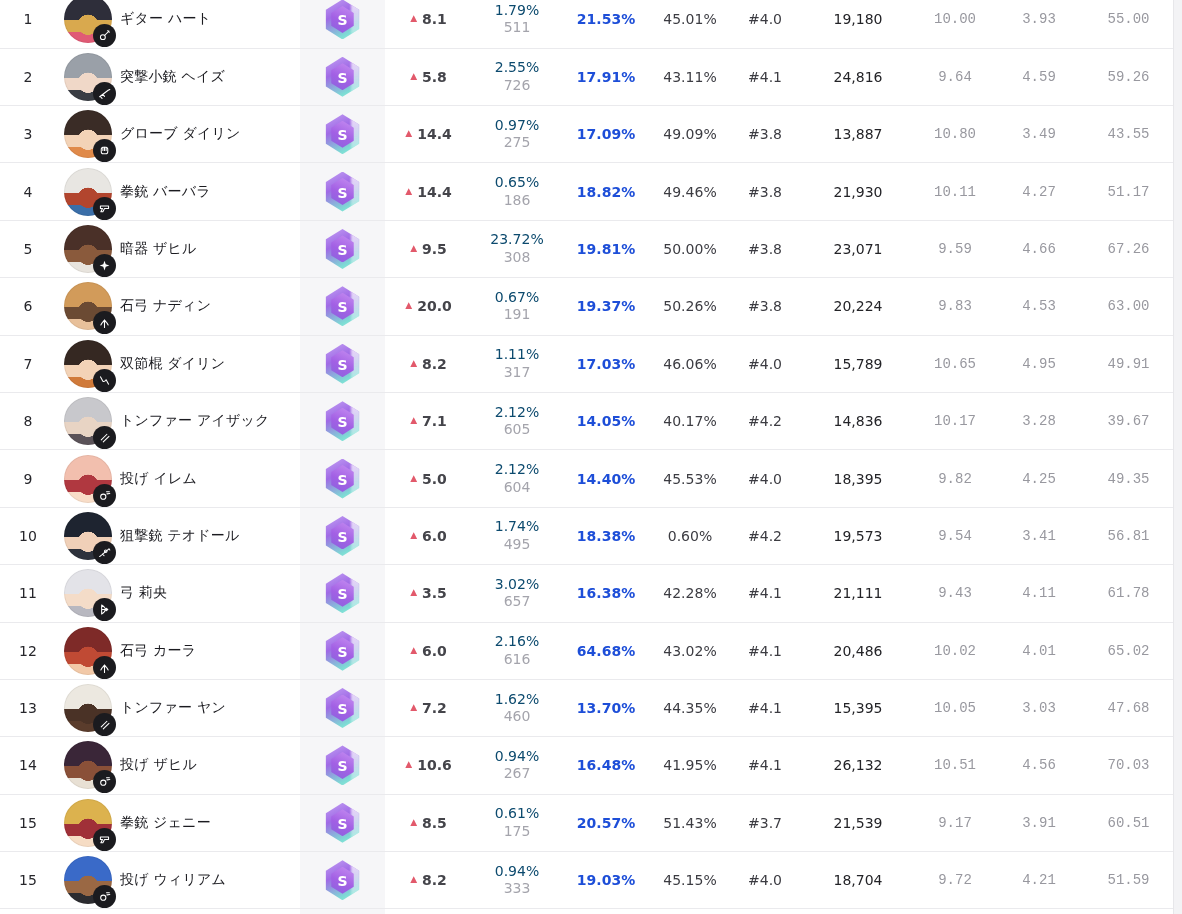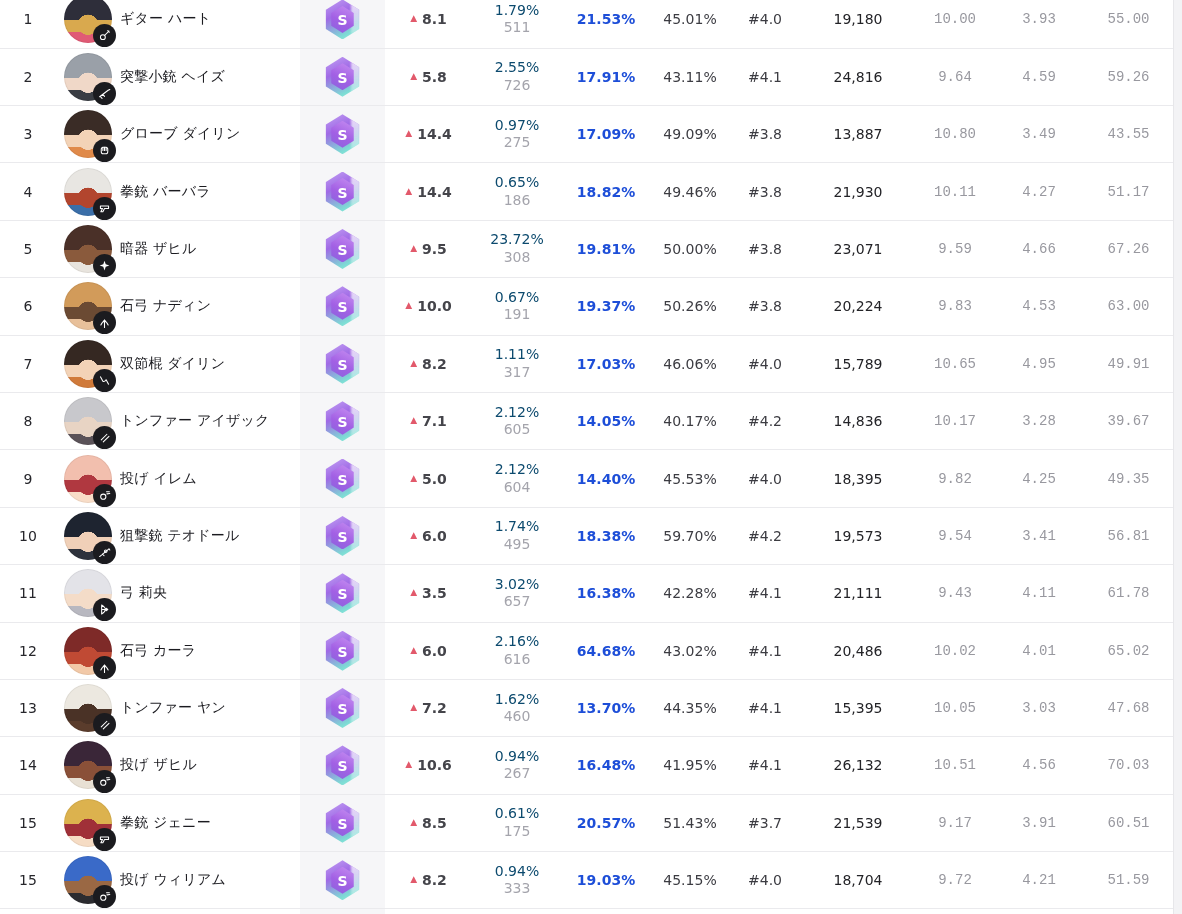--- a/index.html
+++ b/index.html
@@ -266,21 +266,21 @@
     <div class="cell name-cell">石弓 ナディン</div>
     <div class="cell badge-cell">
       <div class="tier-badge">
         <div class="tier-inner">
           <span class="tier-letter">S</span>
         </div>
       </div>
     </div>
     <div class="cell trend">
       <span class="tri">▲</span>
-      <span class="trend-val">10.0</span>
+      <span class="trend-val">20.0</span>
     </div>
     <div class="cell stack">
       <div class="pick-top">0.67%</div>
       <div class="pick-sub">191</div>
     </div>
     <div class="cell win">19.37%</div>
     <div class="cell">50.26%</div>
     <div class="cell">#3.8</div>
     <div class="cell score">20,224</div>
     <div class="cell gray">9.83</div>
@@ -419,21 +419,21 @@
     </div>
     <div class="cell trend">
       <span class="tri">▲</span>
       <span class="trend-val">6.0</span>
     </div>
     <div class="cell stack">
       <div class="pick-top">1.74%</div>
       <div class="pick-sub">495</div>
     </div>
     <div class="cell win">18.38%</div>
-    <div class="cell">59.70%</div>
+    <div class="cell">0.60%</div>
     <div class="cell">#4.2</div>
     <div class="cell score">19,573</div>
     <div class="cell gray">9.54</div>
     <div class="cell gray">3.41</div>
     <div class="cell gray">56.81</div>
   </div>
 
   <div class="row">
     <div class="cell rank">11</div>
     <div class="cell avatar-cell">

